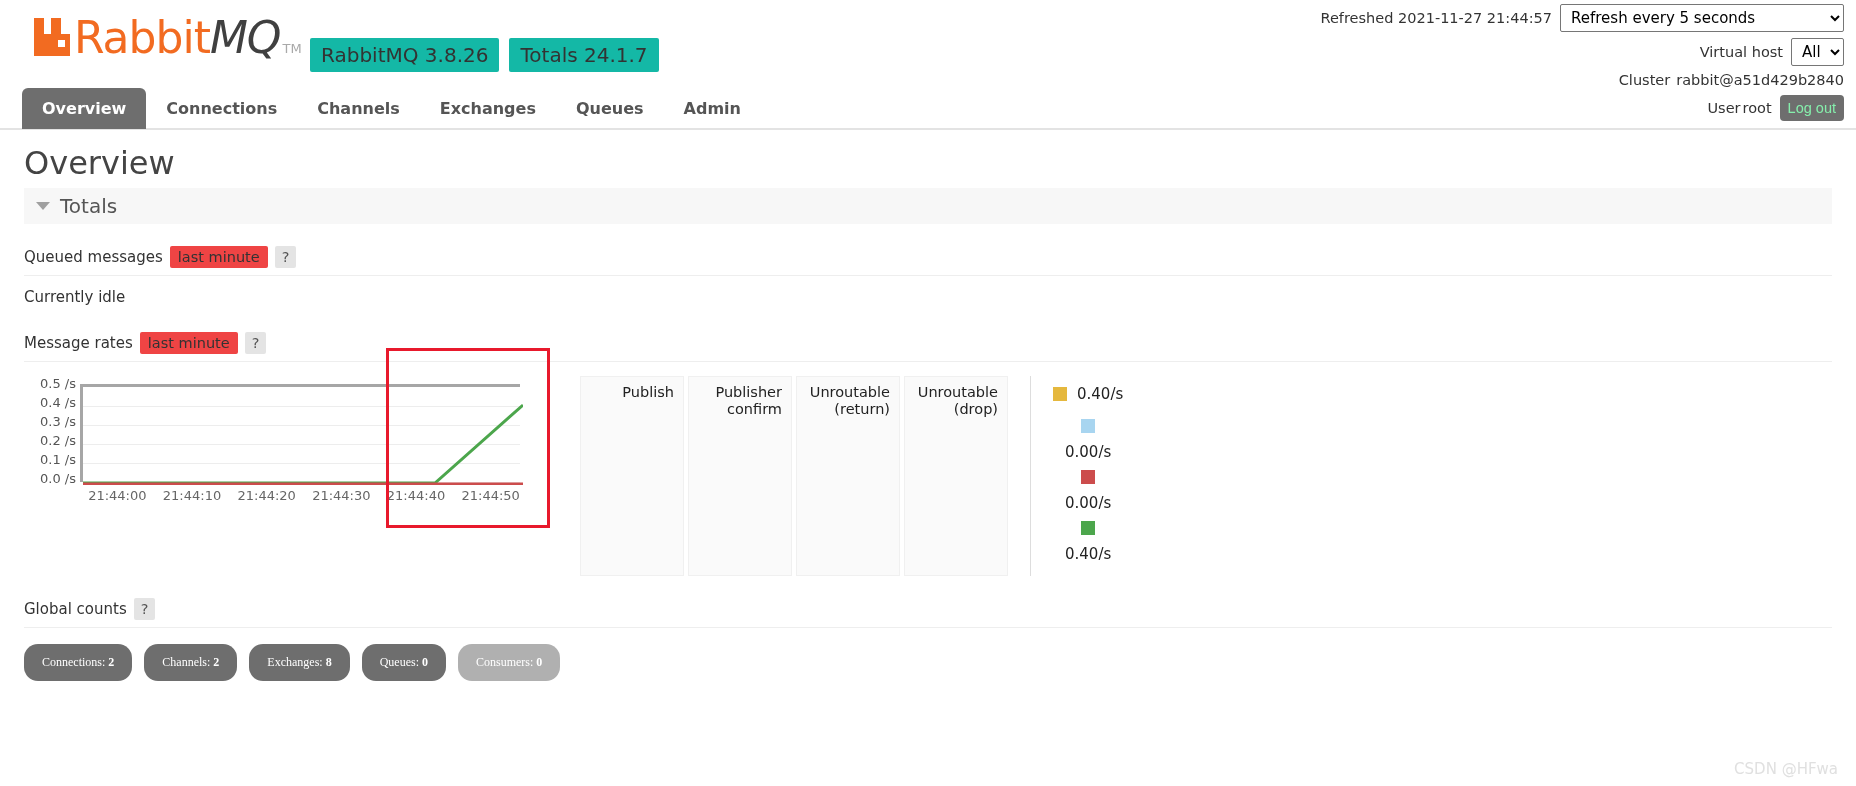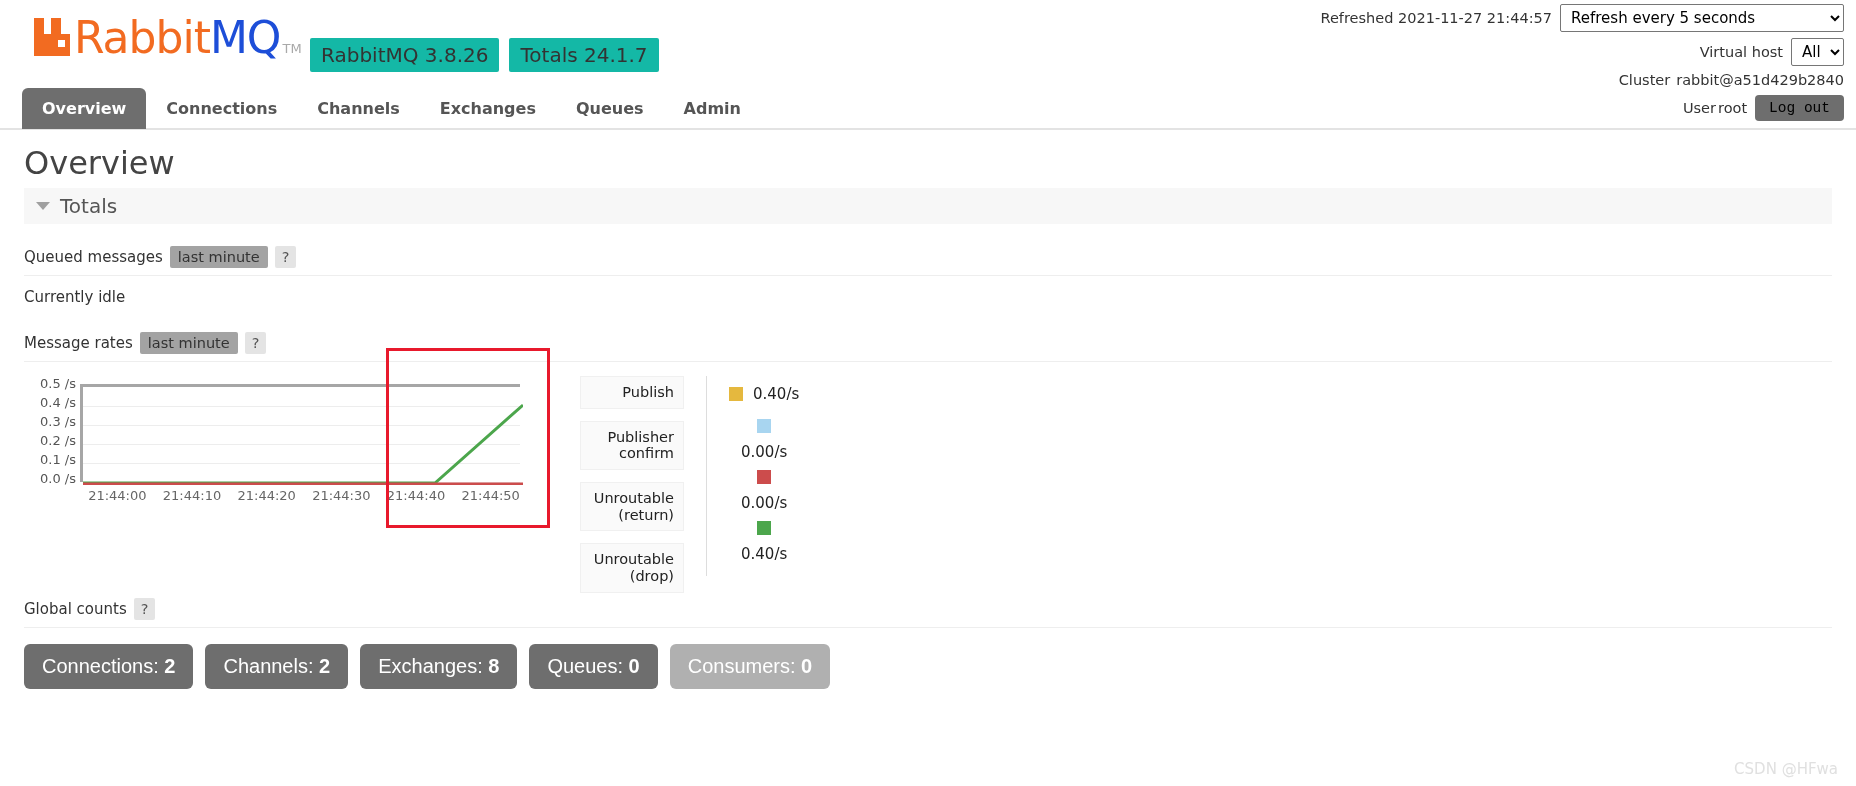--- a/index.html
+++ b/index.html
@@ -20,21 +20,21 @@
     position: absolute; left: 30px; top: 14px;
     display: flex; align-items: flex-end;
   }
   .logo-mark {
     position: relative; width: 42px; height: 46px; margin-right: 2px;
   }
   .logo-text {
     font-size: 44px; line-height: 44px; font-weight: 400; letter-spacing: -1px;
   }
   .logo-rabbit { color: #f26b21; }
-  .logo-mq { color: #1d4ed8; }
+  .logo-mq { color: #404040; font-style: italic; }
   .logo-tm { color: #a9a9a9; font-size: 13px; margin-left: 2px; padding-bottom: 4px; }
 
   .version-badges {
     position: absolute; left: 310px; top: 38px;
     display: flex; gap: 10px;
   }
   .badge {
     background: #14b8a6; color: #333;
     padding: 5px 11px; font-size: 20px; border-radius: 2px;
     white-space: nowrap;
@@ -50,23 +50,23 @@
   select.hr-select {
     font-family: "DejaVu Sans", "Liberation Sans", sans-serif;
     font-size: 15px; padding: 3px 6px;
     border: 1px solid #767676; background: #fff; color: #000;
     border-radius: 2px;
   }
   select.wide { width: 284px; }
   .cluster-row { margin-bottom: 7px; margin-top: 2px; }
   .cluster-row b, .user-row b { font-weight: normal; text-align: right; }
   .logout-btn {
-    background: #6e6e6e; color: #000000; border: none;
-    font-family: Liberation Mono, monospace;
-    font-size: 14.5px; padding: 5px 14px; border-radius: 4px;
+    background: #6e6e6e; color: #86efac; border: none;
+    font-family: Liberation Sans, sans-serif;
+    font-size: 14.5px; padding: 5px 8px; border-radius: 4px;
     margin-left: 8px; cursor: pointer;
   }
 
   
   .nav {
     position: absolute; top: 88px; left: 0; right: 0;
     border-bottom: 2px solid #e3e3e3;
     height: 42px;
   }
   .nav-inner { display: flex; align-items: flex-start; padding-left: 22px; }
@@ -99,21 +99,21 @@
   }
 
   .sub-head {
     display: flex; align-items: center; gap: 7px;
     font-size: 15px; color: #333;
     padding: 8px 0 7px 0;
     border-bottom: 1px solid #eee;
     margin-top: 14px;
   }
   .chip {
-    background: #a3a3a3; color: #333;
+    background: #ef4444; color: #333;
     padding: 3px 8px; font-size: 14.5px; border-radius: 2px;
   }
   .chip-q {
     background: #e4e4e4; color: #555;
     padding: 3px 7px; font-size: 14.5px; border-radius: 2px; cursor: pointer;
   }
   .idle-text { font-size: 15px; color: #333; padding: 12px 0 4px 0; }
 
   
   .rates-area { position: relative; display: flex; margin-top: 14px; height: 200px; }
@@ -142,21 +142,21 @@
 
   .highlight-box {
     position: absolute; left: 362px; top: -28px;
     width: 164px; height: 180px;
     border: 3px solid #e8192c;
     pointer-events: none;
   }
 
   
   .legend { display: flex; margin-left: 26px; }
-  .legend-names { display: flex; flex-direction: column; gap: 12px; }
+  .legend-names { display: flex; flex-direction: row; gap: 4px; }
   .legend-name {
     background: #fafafa; border: 1px solid #f0f0f0;
     width: 104px; padding: 7px 9px;
     font-size: 14.5px; color: #222; text-align: right;
     line-height: 1.15;
   }
   .legend-vals {
     display: flex; flex-direction: column; gap: 8px;
     margin-left: 22px; padding-left: 22px; border-left: 1px solid #ddd;
   }
@@ -164,23 +164,23 @@
     display: flex; align-items: center; gap: 10px;
     height: 35px; font-size: 15px; color: #222;
   }
   .legend-val.tall { height: 43px; flex-direction: column; }
   .swatch { width: 14px; height: 14px; flex: none; }
 
   
   .counts-row { display: flex; gap: 12px; margin-top: 16px; }
   .count-btn {
     background: #6e6e6e; color: #fff;
-    border: none; border-radius: 6px;
-    font-family: Liberation Sans, sans-serif;
-    font-size: 20px; padding: 11px 18px; cursor: pointer;
+    border: none; border-radius: 14px;
+    font-family: Liberation Serif, serif;
+    font-size: 12px; padding: 11px 18px; cursor: pointer;
     white-space: nowrap;
   }
   .count-btn b { font-weight: bold; }
   .count-btn.muted { background: #b0b0b0; }
 
   .watermark {
     position: absolute; right: 18px; bottom: 8px;
     font-size: 15px; color: #e0e0e0;
   }
 </style>

